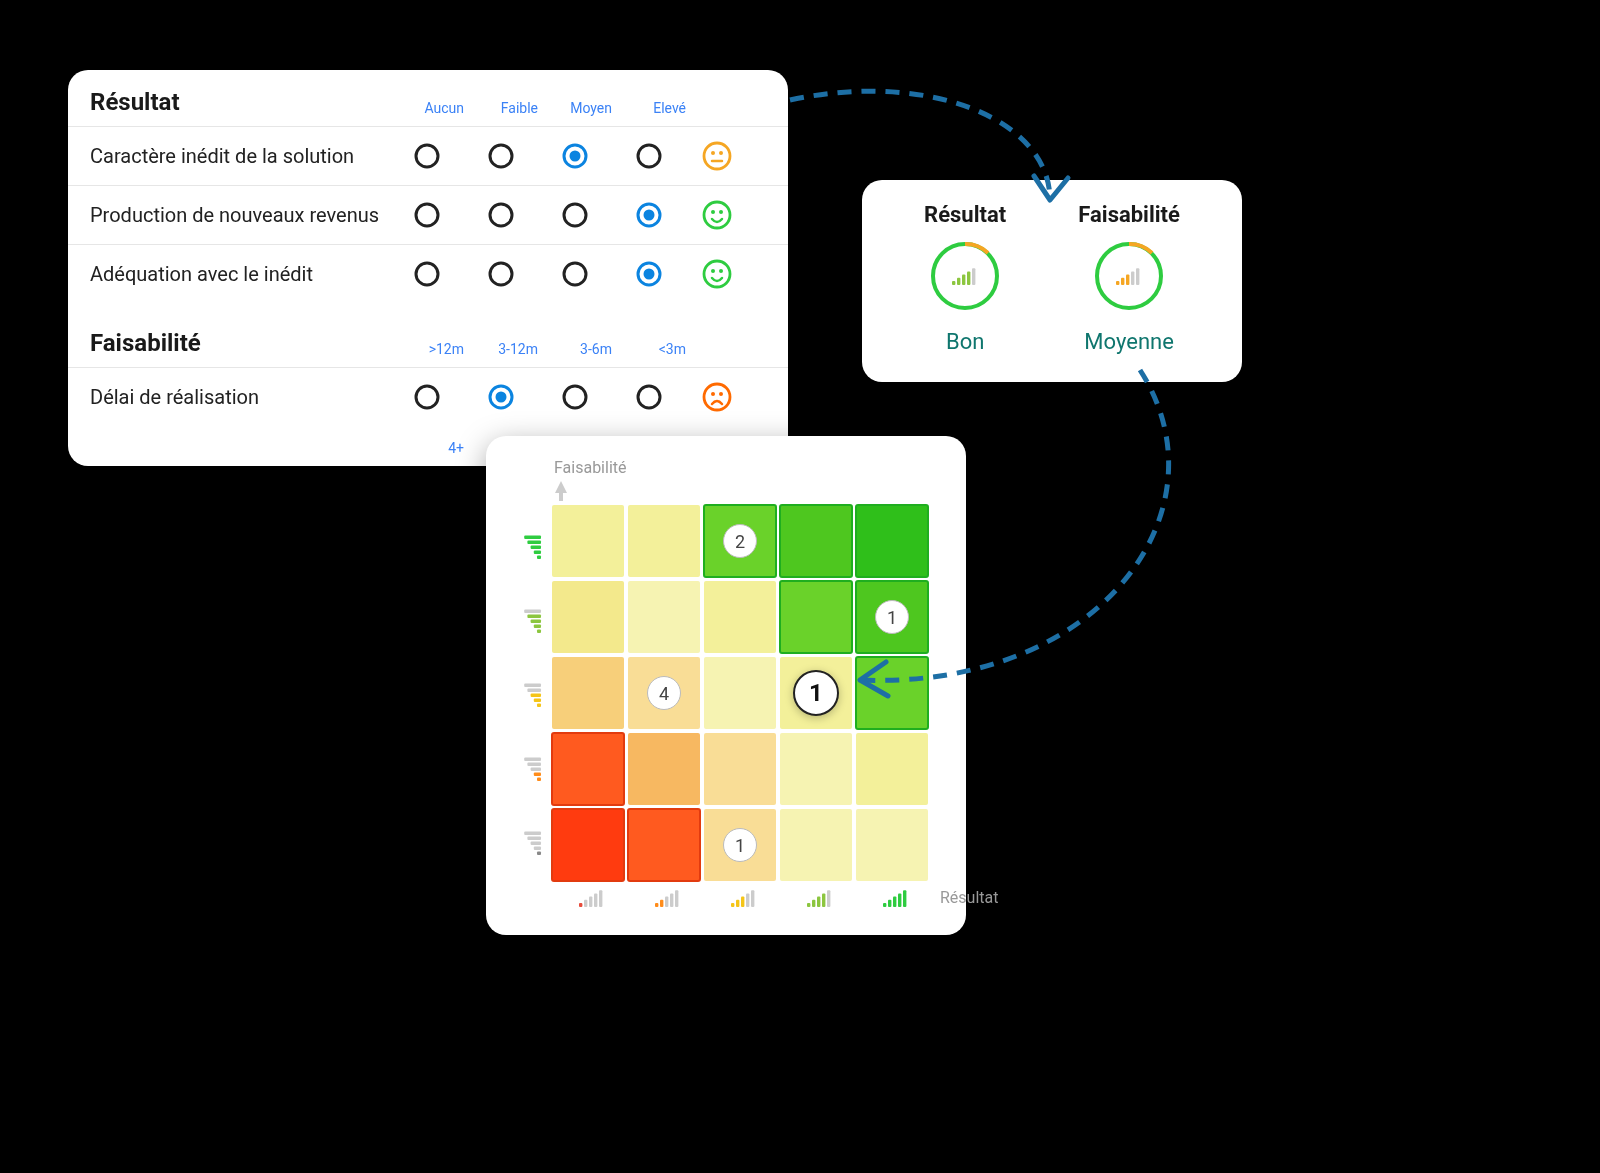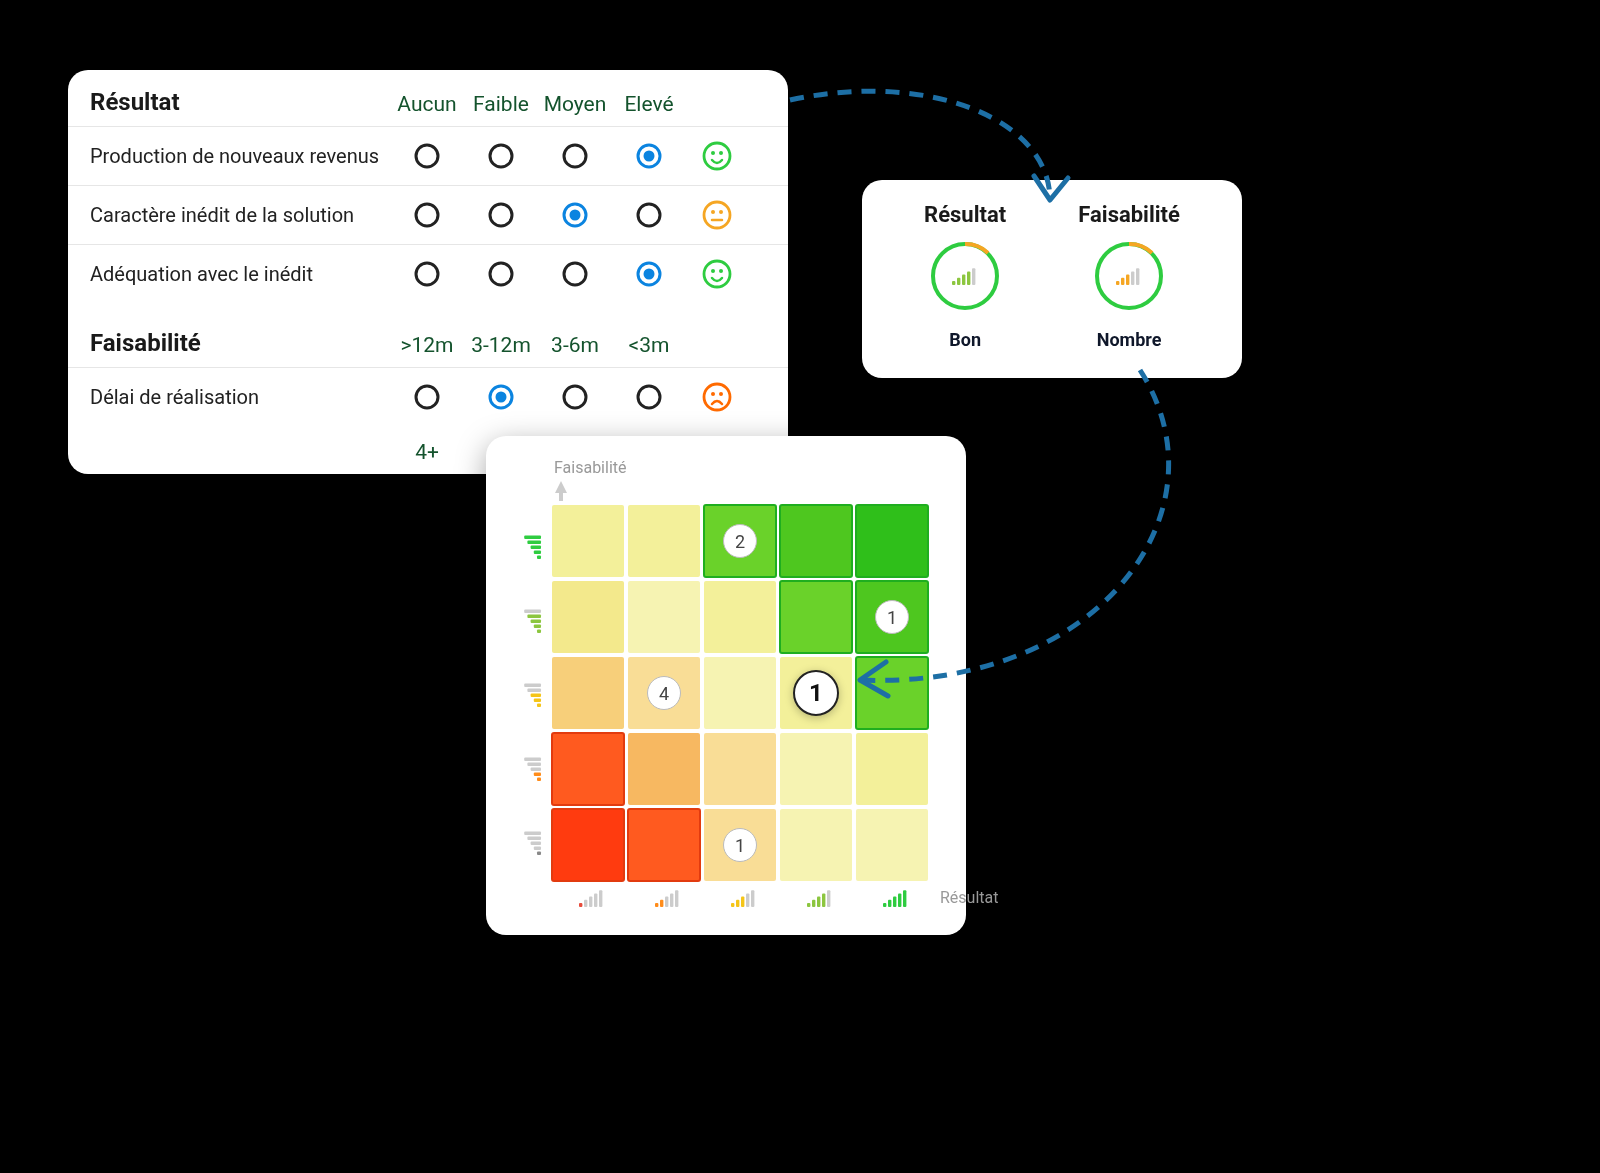--- a/index.html
+++ b/index.html
@@ -36,23 +36,23 @@
     font-weight: 700;
     color: #1a1a1a;
     flex: 0 0 300px;
   }
   .scale-headers {
     display: flex;
     gap: 0;
   }
   .scale-headers span {
     width: 74px;
-    text-align: center;
-    font-size: 21px;
-    color: #14532d;
+    text-align: right;
+    font-size: 14px;
+    color: #3b82f6;
   }
   .row {
     display: flex;
     align-items: center;
     border-top: 1px solid #e6e6e6;
     padding: 14px 22px;
   }
   .row-label {
     flex: 0 0 300px;
     font-size: 20px;
@@ -90,23 +90,23 @@
     flex-direction: column;
     align-items: center;
     gap: 12px;
   }
   .summary-title {
     font-size: 22px;
     font-weight: 700;
     color: #1a1a1a;
   }
   .summary-label {
-    font-size: 18px;
-    font-weight: 700;
-    color: #0f172a;
+    font-size: 22px;
+    font-weight: 400;
+    color: #0f766e;
   }
 
   
   #panel-matrix {
     left: 486px;
     top: 436px;
     width: 480px;
     padding: 22px 26px 26px 26px;
   }
   .axis-label-y {
@@ -195,20 +195,54 @@
     <div class="section-title">Résultat</div>
     <div class="scale-headers">
       <span>Aucun</span>
       <span>Faible</span>
       <span>Moyen</span>
       <span>Elevé</span>
     </div>
   </div>
   <div id="resultat-rows">
       <div class="row">
+        <div class="row-label">Caractère inédit de la solution</div>
+        <div class="radios">
+          <div class="radio">
+            <svg width="26" height="26">
+              <circle cx="13" cy="13" r="11" fill="none" stroke="#222" stroke-width="3"></circle>
+            </svg>
+          </div>
+          <div class="radio">
+            <svg width="26" height="26">
+              <circle cx="13" cy="13" r="11" fill="none" stroke="#222" stroke-width="3"></circle>
+            </svg>
+          </div>
+          <div class="radio">
+            <svg width="26" height="26">
+              <circle cx="13" cy="13" r="11" fill="none" stroke="#0b84e0" stroke-width="3"></circle>
+              <circle cx="13" cy="13" r="5.5" fill="#0b84e0"></circle>
+            </svg>
+          </div>
+          <div class="radio">
+            <svg width="26" height="26">
+              <circle cx="13" cy="13" r="11" fill="none" stroke="#222" stroke-width="3"></circle>
+            </svg>
+          </div>
+        </div>
+        <div class="face-cell">
+          <svg width="30" height="30">
+            <circle cx="15" cy="15" r="13" fill="none" stroke="#f5a623" stroke-width="2.8"></circle>
+            <circle cx="11" cy="12" r="2" fill="#f5a623"></circle>
+            <circle cx="19" cy="12" r="2" fill="#f5a623"></circle>
+            <line x1="10" y1="20" x2="20" y2="20" stroke="#f5a623" stroke-width="2.5" stroke-linecap="round"></line>
+          </svg>
+        </div>
+      </div>
+      <div class="row">
         <div class="row-label">Production de nouveaux revenus</div>
         <div class="radios">
           <div class="radio">
             <svg width="26" height="26">
               <circle cx="13" cy="13" r="11" fill="none" stroke="#222" stroke-width="3"></circle>
             </svg>
           </div>
           <div class="radio">
             <svg width="26" height="26">
               <circle cx="13" cy="13" r="11" fill="none" stroke="#222" stroke-width="3"></circle>
@@ -225,54 +259,20 @@
               <circle cx="13" cy="13" r="5.5" fill="#0b84e0"></circle>
             </svg>
           </div>
         </div>
         <div class="face-cell">
           <svg width="30" height="30">
             <circle cx="15" cy="15" r="13" fill="none" stroke="#2ecc40" stroke-width="2.8"></circle>
             <circle cx="11" cy="12" r="2" fill="#2ecc40"></circle>
             <circle cx="19" cy="12" r="2" fill="#2ecc40"></circle>
             <path d="M10 19 Q15 25 20 19" fill="none" stroke="#2ecc40" stroke-width="2.5" stroke-linecap="round"></path>
-          </svg>
-        </div>
-      </div>
-      <div class="row">
-        <div class="row-label">Caractère inédit de la solution</div>
-        <div class="radios">
-          <div class="radio">
-            <svg width="26" height="26">
-              <circle cx="13" cy="13" r="11" fill="none" stroke="#222" stroke-width="3"></circle>
-            </svg>
-          </div>
-          <div class="radio">
-            <svg width="26" height="26">
-              <circle cx="13" cy="13" r="11" fill="none" stroke="#222" stroke-width="3"></circle>
-            </svg>
-          </div>
-          <div class="radio">
-            <svg width="26" height="26">
-              <circle cx="13" cy="13" r="11" fill="none" stroke="#0b84e0" stroke-width="3"></circle>
-              <circle cx="13" cy="13" r="5.5" fill="#0b84e0"></circle>
-            </svg>
-          </div>
-          <div class="radio">
-            <svg width="26" height="26">
-              <circle cx="13" cy="13" r="11" fill="none" stroke="#222" stroke-width="3"></circle>
-            </svg>
-          </div>
-        </div>
-        <div class="face-cell">
-          <svg width="30" height="30">
-            <circle cx="15" cy="15" r="13" fill="none" stroke="#f5a623" stroke-width="2.8"></circle>
-            <circle cx="11" cy="12" r="2" fill="#f5a623"></circle>
-            <circle cx="19" cy="12" r="2" fill="#f5a623"></circle>
-            <line x1="10" y1="20" x2="20" y2="20" stroke="#f5a623" stroke-width="2.5" stroke-linecap="round"></line>
           </svg>
         </div>
       </div>
       <div class="row">
         <div class="row-label">Adéquation avec le inédit</div>
         <div class="radios">
           <div class="radio">
             <svg width="26" height="26">
               <circle cx="13" cy="13" r="11" fill="none" stroke="#222" stroke-width="3"></circle>
             </svg>
@@ -382,21 +382,21 @@
           <circle cx="37" cy="37" r="32" fill="none" stroke="#2ecc40" stroke-width="4"></circle>
           <path d="M37 5 A32 32 0 0 1 60 14" fill="none" stroke="#f5a623" stroke-width="4"></path>
           <g transform="translate(22,26)">
             <rect x="2" y="16" width="3.4" height="4" rx="1" fill="#f5a623"></rect>
             <rect x="7" y="12.8" width="3.4" height="7.2" rx="1" fill="#f5a623"></rect>
             <rect x="12" y="9.6" width="3.4" height="10.4" rx="1" fill="#f5a623"></rect>
             <rect x="17" y="6.399999999999999" width="3.4" height="13.600000000000001" rx="1" fill="#ccc"></rect>
             <rect x="22" y="3.1999999999999993" width="3.4" height="16.8" rx="1" fill="#ccc"></rect>
           </g>
         </svg></div>
-    <div class="summary-label">Nombre</div>
+    <div class="summary-label">Moyenne</div>
   </div>
 </div>
 
 <div id="panel-matrix" class="card">
   <div class="axis-label-y">Faisabilité</div>
   <svg width="14" height="20" style="margin-left:42px;">
     <path d="M7 0 L13 12 L9 12 L9 20 L5 20 L5 12 L1 12 Z" fill="#ccc"></path>
   </svg>
   <div class="matrix-body">
     <div class="y-ticks" id="y-ticks">

